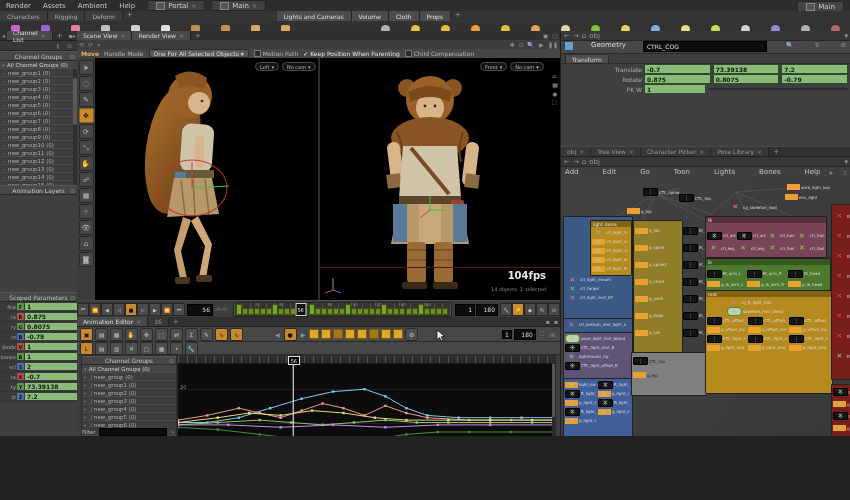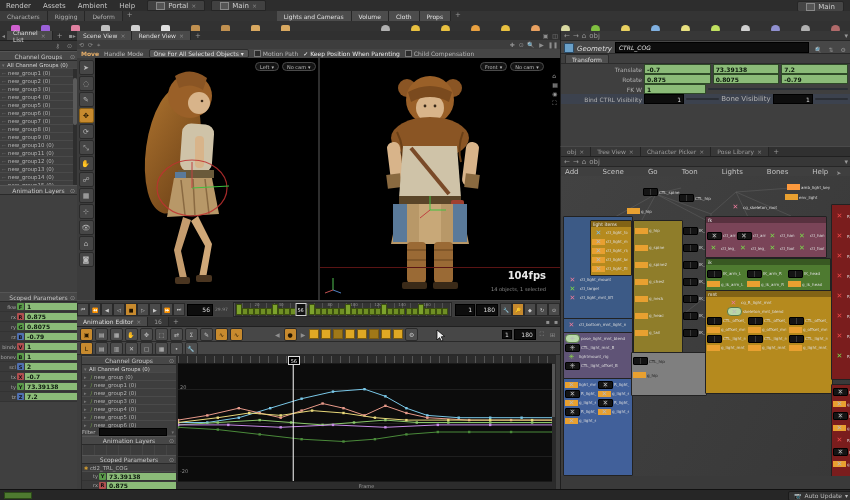--- a/index.html
+++ b/index.html
@@ -1,16 +1,16 @@
 <!DOCTYPE html>
 <html><head>
 <meta charset="utf-8">
 <style>
   html,body{margin:0;padding:0;background:#222;}
-  #app{position:relative;width:850px;height:500px;background:#a3a3a3;overflow:hidden;
+  #app{position:relative;width:850px;height:436px;background:#a3a3a3;overflow:hidden;
        font-family:"DejaVu Sans","Liberation Sans",sans-serif;font-size:7px;color:#b8b8b8;}
   .abs{position:absolute;}
   .row{display:flex;align-items:center;}
   
   #menubar{left:0;top:0;width:850px;height:11px;background:#2d2d2d;border-bottom:1px solid #1c1c1c;}
   #menubar .mi{padding:0 6px;color:#c4c4c4;font-size:7px;}
   .desktab{height:9px;margin-left:6px;padding:0 8px;background:#414141;border:1px solid #252525;color:#cfcfcf;display:flex;align-items:center;gap:3px;border-radius:2px 2px 0 0;}
   .winglyph{width:7px;height:6px;border:1px solid #888;background:#555;display:inline-block;}
   #desk-right{position:absolute;right:6px;top:1px;height:9px;padding:0 8px;background:#454545;border:1px solid #262626;border-radius:2px;color:#ccc;display:flex;align-items:center;gap:3px;}
   #shelftabs{left:0;top:11px;width:850px;height:10px;background:#343434;border-bottom:1px solid #222;display:flex;}
@@ -84,21 +84,21 @@
   #graph-ruler{position:absolute;left:0;top:0;width:100%;height:7px;background:#2c2c2c;border-bottom:1px solid #1a1a1a;background-image:repeating-linear-gradient(90deg,#555 0 1px,transparent 1px 9px);}
   #gphead{position:absolute;top:0;height:7px;min-width:10px;background:#000;border:1px solid #ddd;color:#eee;font-size:5px;display:flex;align-items:center;justify-content:center;transform:translateX(-50%);}
   #gridlines div{position:absolute;left:0;width:100%;height:1px;background:#1f1f1f;}
   .ylab{position:absolute;left:2px;color:#8a8a8a;font-size:5px;}
   #graphbottom{position:absolute;left:0;bottom:0;width:100%;height:8px;background:#2c2c2c;border-top:1px solid #1a1a1a;display:flex;align-items:center;justify-content:center;color:#9a9a9a;font-size:5px;}
   #gscroll{position:absolute;right:0;top:7px;width:3px;height:119px;background:#2a2a2a;}
   #gscroll i{display:block;margin-top:20%;height:45%;background:#555;}
   
   #parampane{left:560px;top:31px;width:290px;height:115px;background:#3f3f3f;border-left:1px solid #1f1f1f;}
   .navbar{height:9px;background:#373737;border-bottom:1px solid #262626;display:flex;align-items:center;gap:3px;padding:0 3px;color:#999;}
-  #geohdr{height:12px;background:#474747;border-bottom:1px solid #2a2a2a;display:flex;align-items:flex-end;gap:3px;padding:0 3px;font-style:italic;}
+  #geohdr{height:12px;background:#474747;border-bottom:1px solid #2a2a2a;display:flex;align-items:flex-start;gap:17px;padding:0 3px;}
   .cubeic{width:8px;height:8px;background:#6aa0c8;border:1px solid #2a4a66;border-radius:1px;}
   #geoname{flex:1;height:9px;background:#0d0d0d;border:1px solid #000;color:#e0e0e0;display:flex;align-items:center;padding:0 3px;font-size:6px;}
   .ttab{display:inline-flex;height:8px;padding:0 6px;background:#4e4e4e;border:1px solid #2c2c2c;border-bottom:none;color:#ddd;align-items:center;margin-left:4px;font-size:6px;border-radius:2px 2px 0 0;}
   .prow{display:flex;align-items:center;height:10px;gap:2px;padding:0 3px;}
   .plab{width:78px;text-align:right;color:#b0b0b0;font-size:6px;white-space:nowrap;}
   .gfield{flex:1;height:8px;background:#8bbb78;border:1px solid #2f4a28;color:#0c180c;font-size:6px;display:flex;align-items:center;padding-left:2px;font-weight:bold;}
   .groove{flex:1;height:2px;background:#2b2f36;border-radius:1px;}
   .prow.vis{background:#3c424e;}
   
   #netpane{left:560px;top:146px;width:290px;height:343px;background:#3a3a3a;border-left:1px solid #1f1f1f;border-top:1px solid #4a4a4a;}
@@ -930,28 +930,20 @@
       <span class="plab">Rotate</span>
       <span class="gfield">0.875</span>
       <span class="gfield">0.8075</span>
       <span class="gfield">-0.79</span>
     </div>
     <div class="prow">
       <span class="plab">FK W</span>
       <span class="gfield" style="max-width:58px">1</span>
       <span class="groove"></span>
     </div>
-    <div class="prow vis">
-      <span class="plab">Bind CTRL Visibility</span>
-      <span class="blackfield" style="width:34px;height:8px">1</span>
-      <span class="groove"></span>
-      <span style="color:#b0b0b0">Bone Visibility</span>
-      <span class="blackfield" style="width:34px;height:8px">1</span>
-      <span class="groove"></span>
-    </div>
   </div>
 
   <div class="abs" id="netpane">
     <div class="panetabs">
       <div class="row">
 
       <span class="ptab inactive">
             <span>obj</span>
             <span class="ptx">×</span>
           </span>
@@ -974,21 +966,21 @@
       <span>←</span>
       <span>→</span>
       <span>⌂</span>
       <span>obj</span>
       <span style="margin-left:auto">▾</span>
     </div>
     <div id="netmenu">
       <div class="row" style="gap:24px">
 
       <span>Add</span>
-          <span>Scene</span>
+          <span>Edit</span>
           <span>Go</span>
           <span>Toon</span>
           <span>Lights</span>
           <span>Bones</span>
           <span>Help</span>
         </div>
       <span style="margin-left:auto" class="miniic">➤</span>
       <span class="miniic">٪</span>
       <span class="miniic">▣</span>
       <span class="miniic">▦</span>

